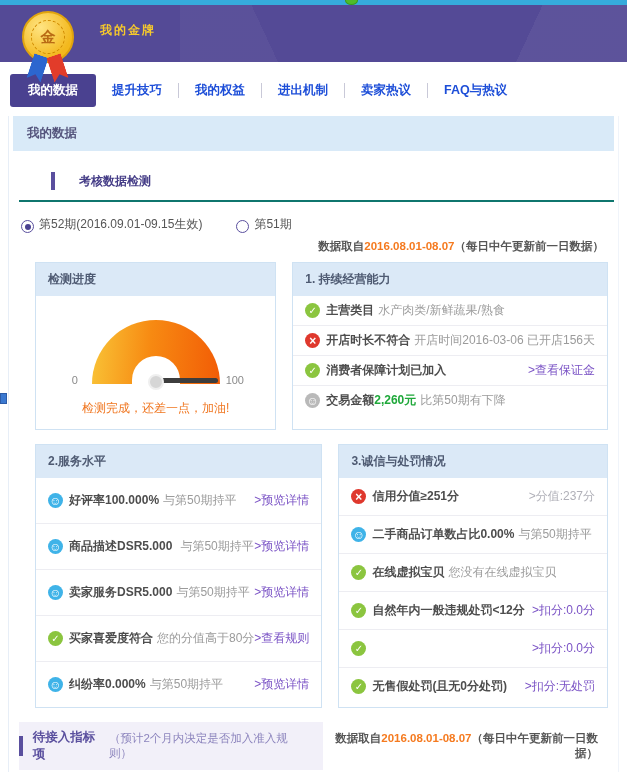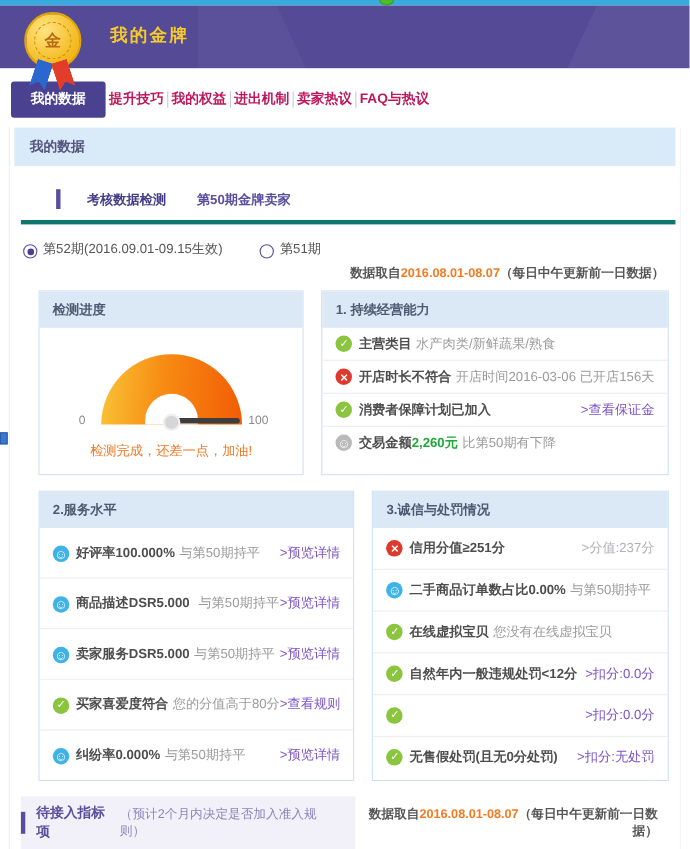--- a/index.html
+++ b/index.html
@@ -12,66 +12,66 @@
   .top-strip { height:5px; background:#36abdc; position:relative; }
   .green-dot { position:absolute; left:345px; top:-4px; width:13px; height:9px;
     background:#4fbc2a; border-radius:50%; border:1px solid #3a9c1d; }
   
   .banner { height:57px; background:#544a96; position:relative; overflow:visible; }
   .deco1 { position:absolute; right:0; top:0; width:220px; height:57px;
     background:linear-gradient(115deg, rgba(255,255,255,0.00) 55%, rgba(255,255,255,0.05) 55%); }
   .deco2 { position:absolute; left:180px; top:0; width:300px; height:57px;
     background:linear-gradient(65deg, rgba(255,255,255,0.04) 30%, rgba(255,255,255,0) 30%); }
   .banner-title { position:absolute; left:100px; top:17px; color:#f6c92c;
-    font-size:16px; font-weight:bold; letter-spacing:2px; z-index:3; }
+    font-size:12px; font-weight:bold; letter-spacing:2px; z-index:3; }
   .medal { position:absolute; left:20px; top:6px; width:56px; height:72px; z-index:3; }
   .medal-circle { position:absolute; left:2px; top:0; width:52px; height:52px; border-radius:50%;
     background:radial-gradient(circle at 35% 30%, #ffe482, #f3b81d 70%);
     border:2px solid #e0a40e; display:flex; align-items:center; justify-content:center; }
   .medal-inner { width:34px; height:34px; border-radius:50%; border:1.5px dashed #cf8a00;
     display:flex; align-items:center; justify-content:center;
     color:#b96a14; font-weight:bold; font-size:15px; }
   .ribbon { position:absolute; top:44px; width:15px; height:26px; }
   .ribbon.blue { left:10px; background:#2c66cf; transform:rotate(18deg);
     clip-path:polygon(0 0,100% 0,100% 100%,50% 75%,0 100%); }
   .ribbon.red { left:30px; background:#e23c2a; transform:rotate(-18deg);
     clip-path:polygon(0 0,100% 0,100% 100%,50% 75%,0 100%); }
   
   .nav-tabs { display:flex; align-items:center; margin:12px 0 0 10px; height:32px; }
-  .nav-tab { color:#be185d; font-weight:bold; font-size:12.5px; padding:8px 3px;
+  .nav-tab { color:#1d4ed8; font-weight:bold; font-size:12.5px; padding:8px 16px;
     position:relative; cursor:pointer; }
   .nav-tab.active { background:#4a4190; color:#fff; border-radius:3px; padding:8px 18px; }
   .nav-sep { width:1px; height:15px; background:#c9c9d8; }
   
   .page { margin:10px 8px 0 8px; border-left:1px solid #e7eef7; border-right:1px solid #f0f4fa; padding:0 4px 4px 4px; }
   .section-bar { background:#d9eaf8; color:#54547c; font-weight:bold; font-size:12.5px;
     padding:9px 14px; }
   
   .sub-tabs { display:flex; align-items:center; margin:16px 0 0 6px;
-    border-bottom:4px solid #0f766e; padding-bottom:0;padding-left:32px; }
+    border-bottom:2px solid #0f766e; padding-bottom:0;padding-left:32px; }
   .sub-bar { width:4px; height:18px; background:#5a4f9e; margin-right:10px; margin-bottom:6px; }
   .sub-tab { color:#5a4f9e; font-weight:bold; font-size:12px; padding:6px 14px 10px 14px; cursor:pointer; }
   .sub-tab.active { color:#453d87; }
   
   .period-row { display:flex; align-items:flex-end; margin:14px 0 0 8px; }
   .radio { width:13px; height:13px; border-radius:50%; border:1.5px solid #5a4f9e;
     margin-right:5px; position:relative; background:#fff; flex:none; }
   .radio.checked::after { content:""; position:absolute; left:2.5px; top:2.5px;
     width:6px; height:6px; border-radius:50%; background:#4a4190; }
   .radio-label { color:#555; margin-right:34px; }
   .note-row { text-align:right; margin:6px 10px 8px 0; color:#555; font-weight:bold; font-size:11.5px; }
   .note-date { color:#f57a1f; }
   
   .grid { display:flex; gap:16px; margin:2px 6px 14px 22px; align-items:stretch; }
   .panel { flex:1; border:1px solid #cfe2f3; background:#fff; }
   .panel-head { background:#dbe9f7; color:#4e5a72; font-weight:bold; font-size:12px;
     padding:8px 12px; }
   .prow { display:flex; align-items:center; padding:9px 12px; border-bottom:1px solid #ededf2; }
   .prow:last-child { border-bottom:none; }
-  .p2 .prow { padding:14px 12px;align-items:flex-end; }
+  .p2 .prow { padding:14px 12px; }
   .p3 .prow { padding:10px 12px;text-align:right; }
   .p1 .prow { padding:6px 12px; }
   .sicon { display:inline-flex; align-items:center; justify-content:center; width:15px; height:15px;
     border-radius:50%; color:#fff; font-size:11px; margin-right:6px; flex:none; line-height:1; }
   .sicon[data-icon="check"]   { background:#8bc53f; }
   .sicon[data-icon="check"]::before   { content:"✓"; font-size:10px; font-weight:bold; }
   .sicon[data-icon="cross"]   { background:#df382d; }
   .sicon[data-icon="cross"]::before   { content:"×"; font-size:12px; font-weight:bold; }
   .sicon[data-icon="smiley"]  { background:#3fb3e8; }
   .sicon[data-icon="smiley"]::before  { content:"☺"; font-size:12px; }
@@ -142,21 +142,20 @@
   <div class="nav-tab">FAQ与热议</div>
 </div>
 
 <div class="page">
 
   <div class="section-bar">我的数据</div>
 
   <div class="sub-tabs">
     <div class="sub-bar"></div>
     <div class="sub-tab active">考核数据检测</div>
-    <div class="sub-tab">第50期金牌卖家</div>
   </div>
 
   <div class="period-row">
     <span class="radio checked"></span>
     <span class="radio-label">第52期(2016.09.01-09.15生效)</span>
     <span class="radio"></span>
     <span class="radio-label">第51期</span>
   </div>
 
   <div class="note-row">

